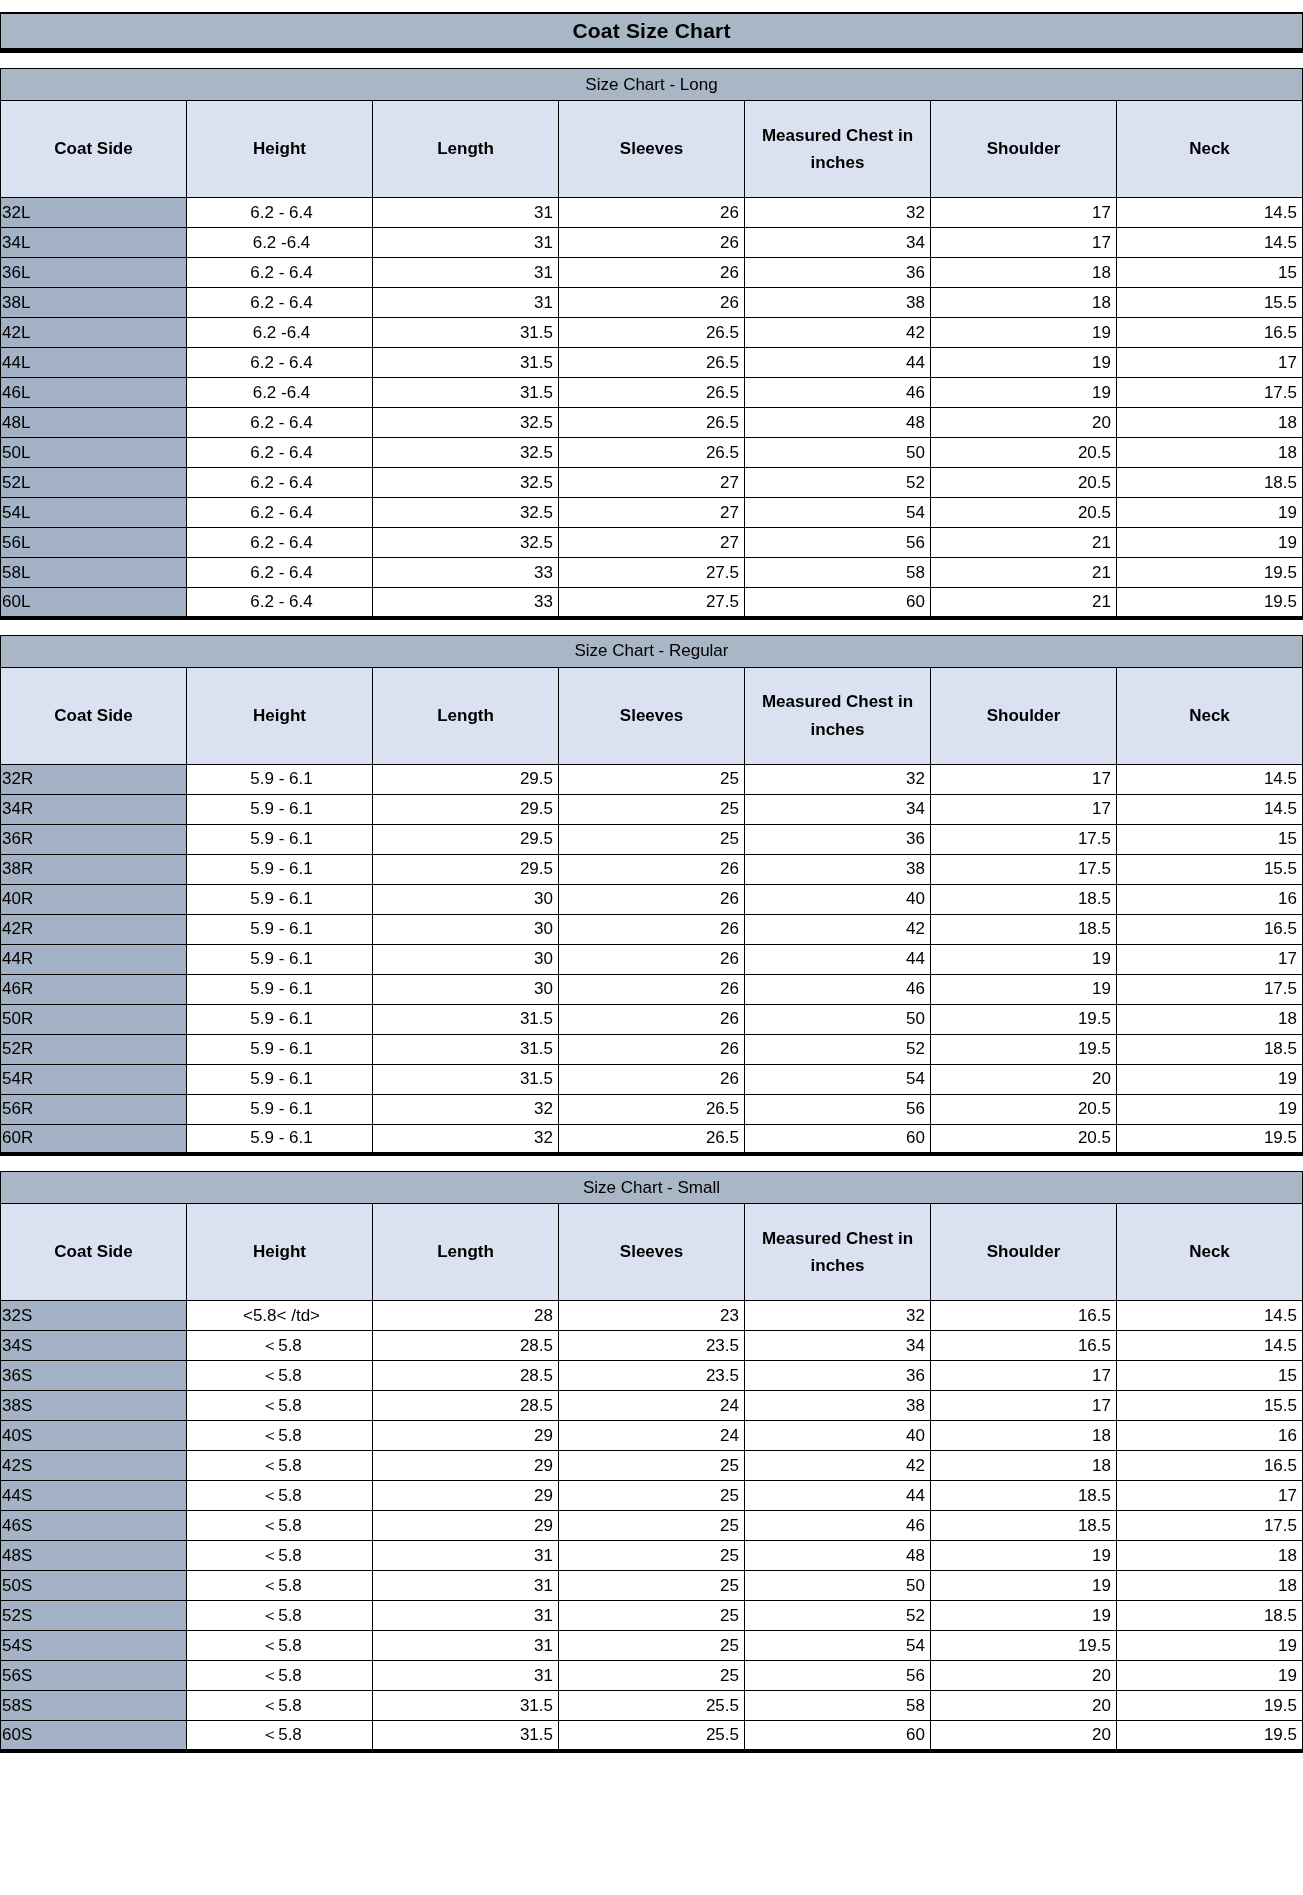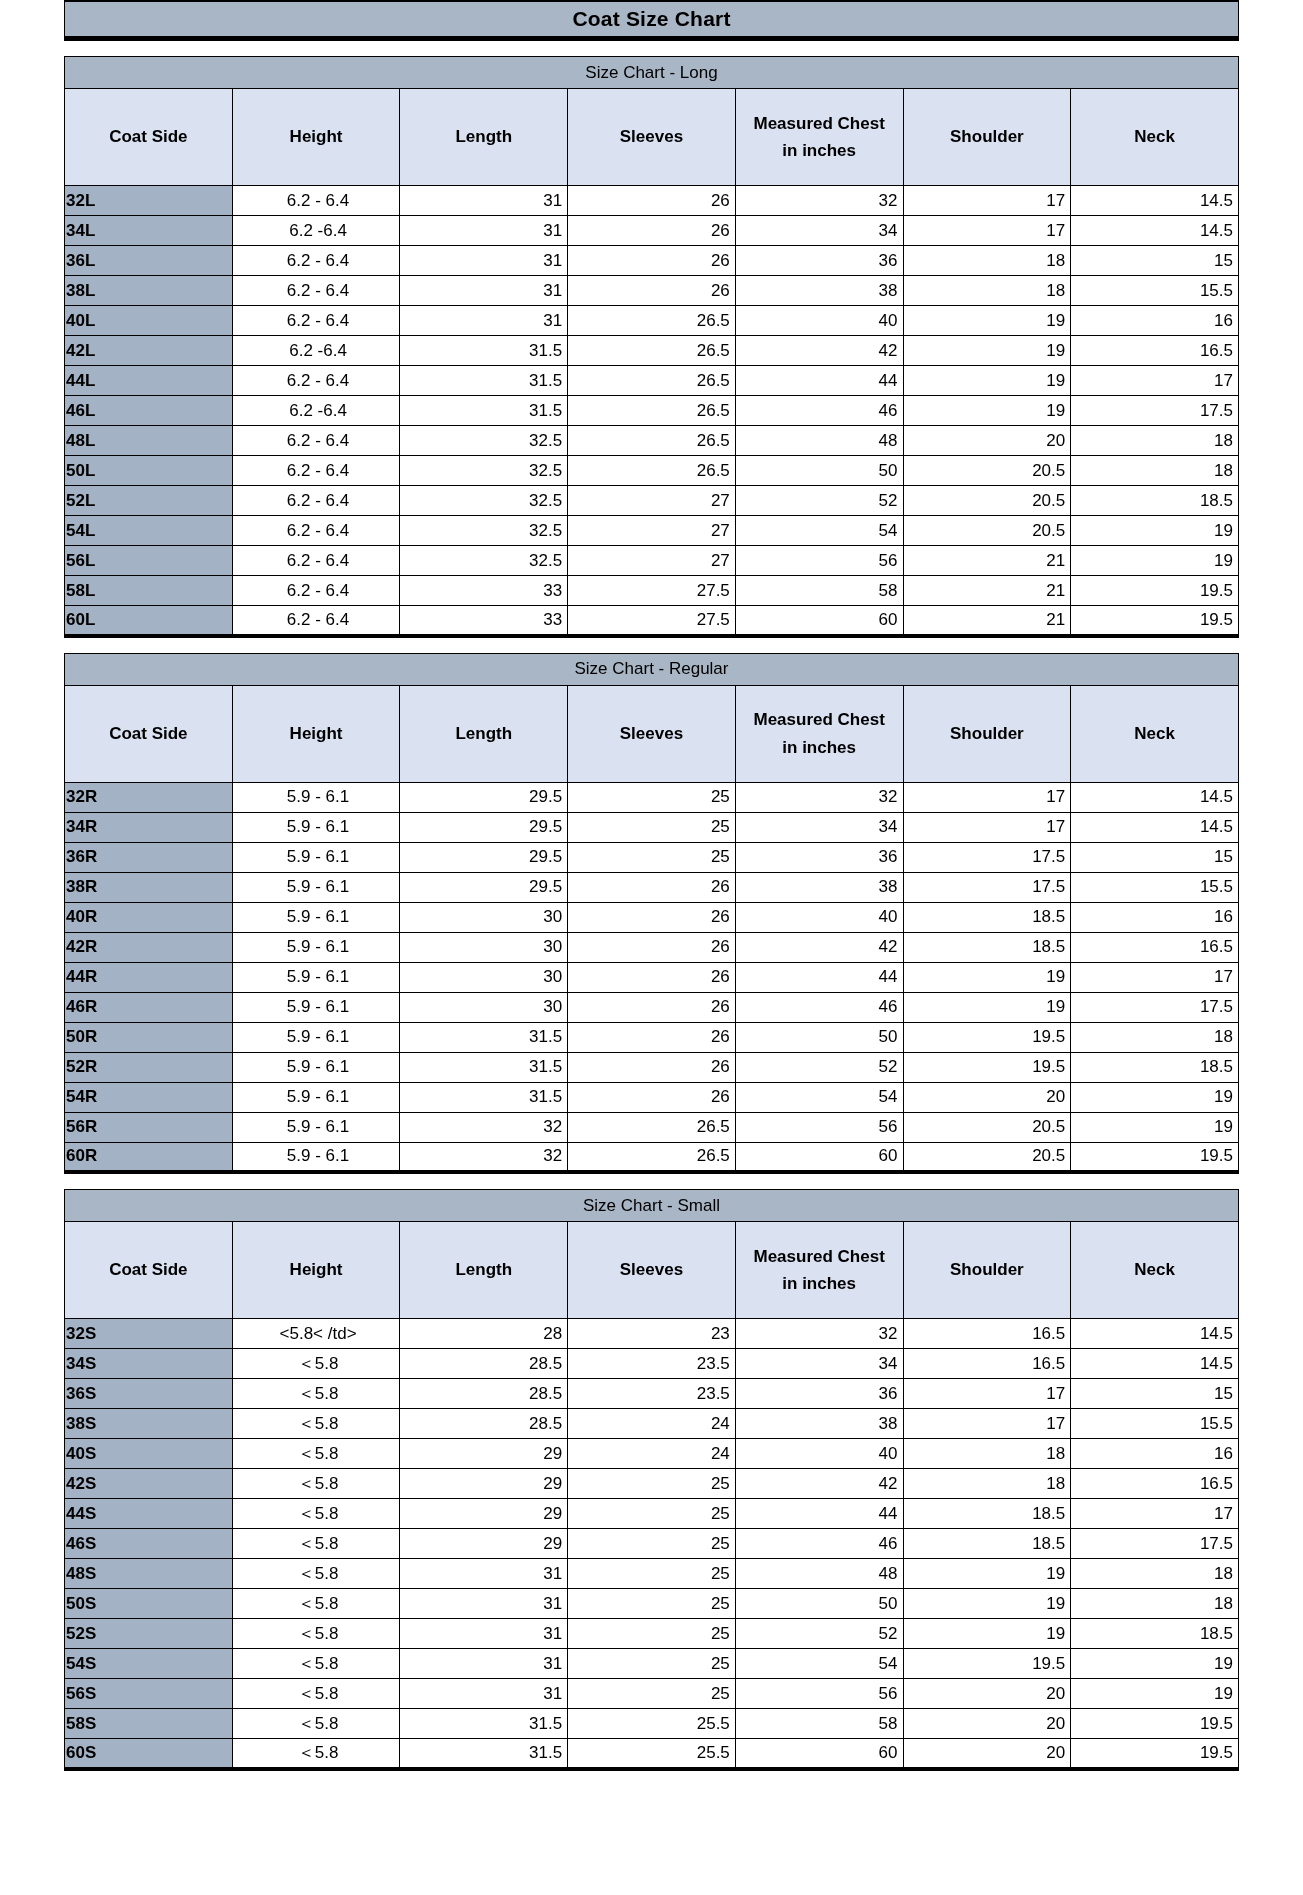--- a/index.html
+++ b/index.html
@@ -3,22 +3,22 @@
 <meta charset="utf-8">
 <style>
   html, body {
     margin: 0;
     padding: 0;
     background: #ffffff;
     font-family: "Liberation Sans", sans-serif;
     color: #000000;
   }
   .page {
-    width: 1175px;
-    margin: 0 auto;
+    width: 1303px;
+    margin: 12px auto;
     padding-bottom: 18px;
   }
   
   .title-bar {
     box-sizing: border-box;
     width: 100%;
     height: 41px;
     background: #a9b6c6;
     border-top: 2px solid #000;
     border-left: 1px solid #000;
@@ -63,21 +63,21 @@
     font-weight: bold;
     padding: 2px 14px;
     line-height: 1.6;
   }
   tr.data-row {
     height: 30px;
     background: #ffffff;
   }
   td.cell-label {
     background: #a3b2c4;
-    font-weight: bold;
+    font-weight: normal;
     text-align: left;
   }
   td.cell-height {
     text-align: center;
     padding-left: 5px;
   }
   td.cell-num {
     text-align: right;
     padding-right: 5px;
   }
@@ -135,29 +135,20 @@
             <tr class="data-row">
               <td class="cell-label">38L</td>
               <td class="cell-height">6.2 - 6.4</td>
               <td class="cell-num">31</td>
               <td class="cell-num">26</td>
               <td class="cell-num">38</td>
               <td class="cell-num">18</td>
               <td class="cell-num">15.5</td>
             </tr>
             <tr class="data-row">
-              <td class="cell-label">40L</td>
-              <td class="cell-height">6.2 - 6.4</td>
-              <td class="cell-num">31</td>
-              <td class="cell-num">26.5</td>
-              <td class="cell-num">40</td>
-              <td class="cell-num">19</td>
-              <td class="cell-num">16</td>
-            </tr>
-            <tr class="data-row">
               <td class="cell-label">42L</td>
               <td class="cell-height">6.2 -6.4</td>
               <td class="cell-num">31.5</td>
               <td class="cell-num">26.5</td>
               <td class="cell-num">42</td>
               <td class="cell-num">19</td>
               <td class="cell-num">16.5</td>
             </tr>
             <tr class="data-row">
               <td class="cell-label">44L</td>

